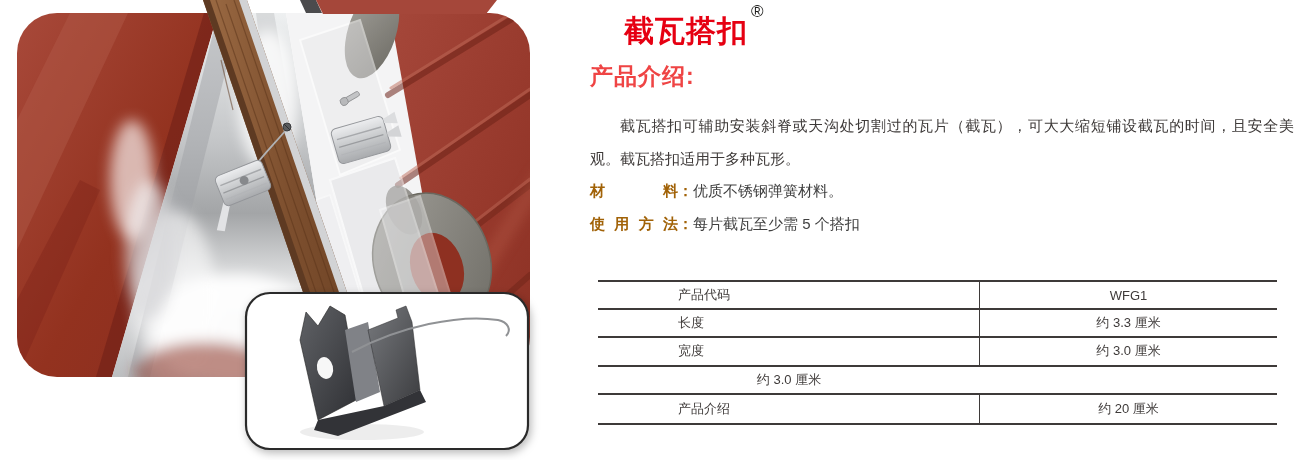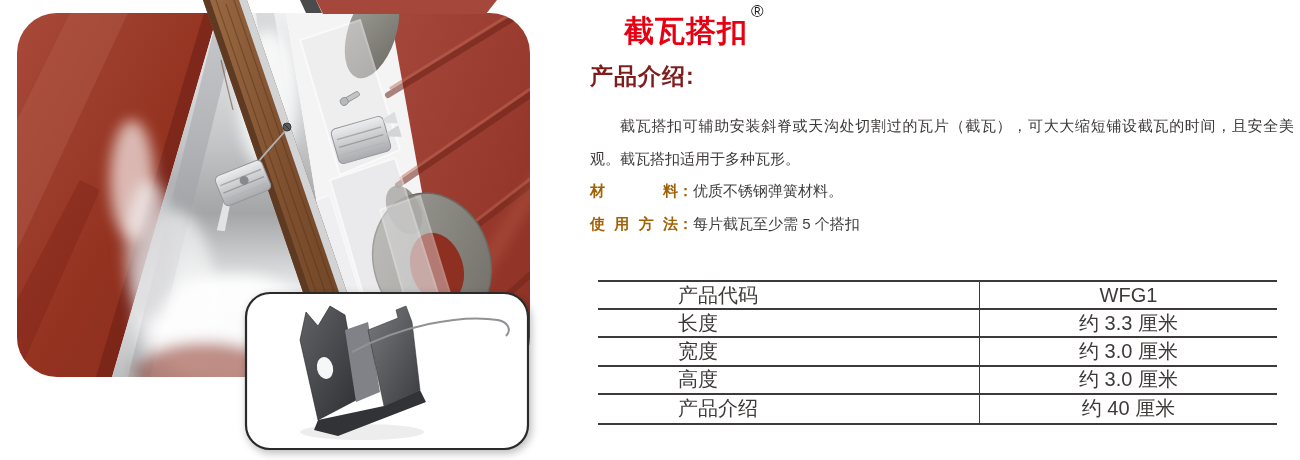--- a/index.html
+++ b/index.html
@@ -19,42 +19,42 @@
     position: absolute; left: 585px; top: 11px;
     font-size: 30px; font-weight: bold; color: #e60012;
     letter-spacing: 1px; white-space: nowrap; margin-left: 39px;
   }
   .title sup {
     font-size: 17px; font-weight: normal; color: #1d1d1b;
     position: relative; top: -13px; left: 3px; letter-spacing: 0;
   }
   .section-heading {
     position: absolute; left: 590px; top: 61px;
-    font-size: 23px; font-weight: bold; color: #7f1d1d;
+    font-size: 23px; font-weight: bold; color: #ef4444;
     letter-spacing: 1px;
   }
   .text-block {
     position: absolute; left: 590px; top: 110px; width: 704px;
     font-size: 15px; line-height: 32.5px; color: #3e3a39;
   }
   .intro { text-indent: 2em; text-align: justify; }
   .spec-line { white-space: nowrap; }
   .spec-label { font-weight: bold; color: #a16207; }
   .label-justify {
     display: inline-block; width: 88px;
     text-align: justify; text-align-last: justify;
   }
   .spec-value { color: #404040; }
 
   
   .spec-table {
     position: absolute; left: 598px; top: 280px; width: 679px;
     border-top: 2.5px solid #3e3a39;
     border-bottom: 2.5px solid #3e3a39;
-    font-size: 20px; color: #3e3a39;
+    font-size: 13px; color: #3e3a39;
   }
   .tr {
     display: grid; grid-template-columns: 382px 1fr;
     height: 28.2px;
     border-bottom: 2.5px solid #3e3a39;
   }
   .tr:last-child { border-bottom: none; }
   .td { display: flex; align-items: center; overflow: hidden; }
   .td.name { padding-left: 80px; border-right: 1.5px solid #3e3a39; }
   .td.value { justify-content: center; }
@@ -253,23 +253,22 @@
       </div>
       <div class="tr">
         <div class="td name">长度</div>
         <div class="td value">约 3.3 厘米</div>
       </div>
       <div class="tr">
         <div class="td name">宽度</div>
         <div class="td value">约 3.0 厘米</div>
       </div>
       <div class="tr">
-        <div class="td name">高度</div>
         <div class="td value">约 3.0 厘米</div>
       </div>
       <div class="tr">
         <div class="td name">产品介绍</div>
-        <div class="td value">约 40 厘米</div>
+        <div class="td value">约 20 厘米</div>
       </div>
     </div>
 
   </div>
 </div>
 
 </body></html>

